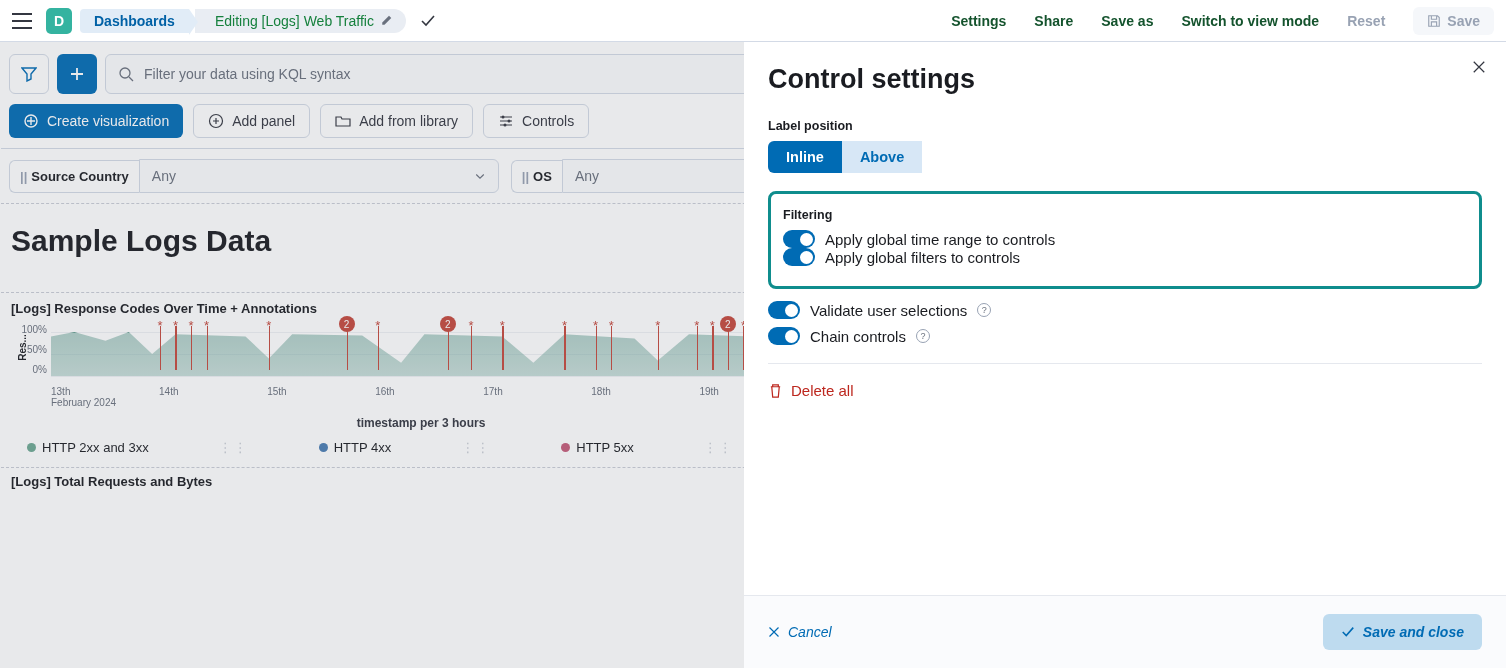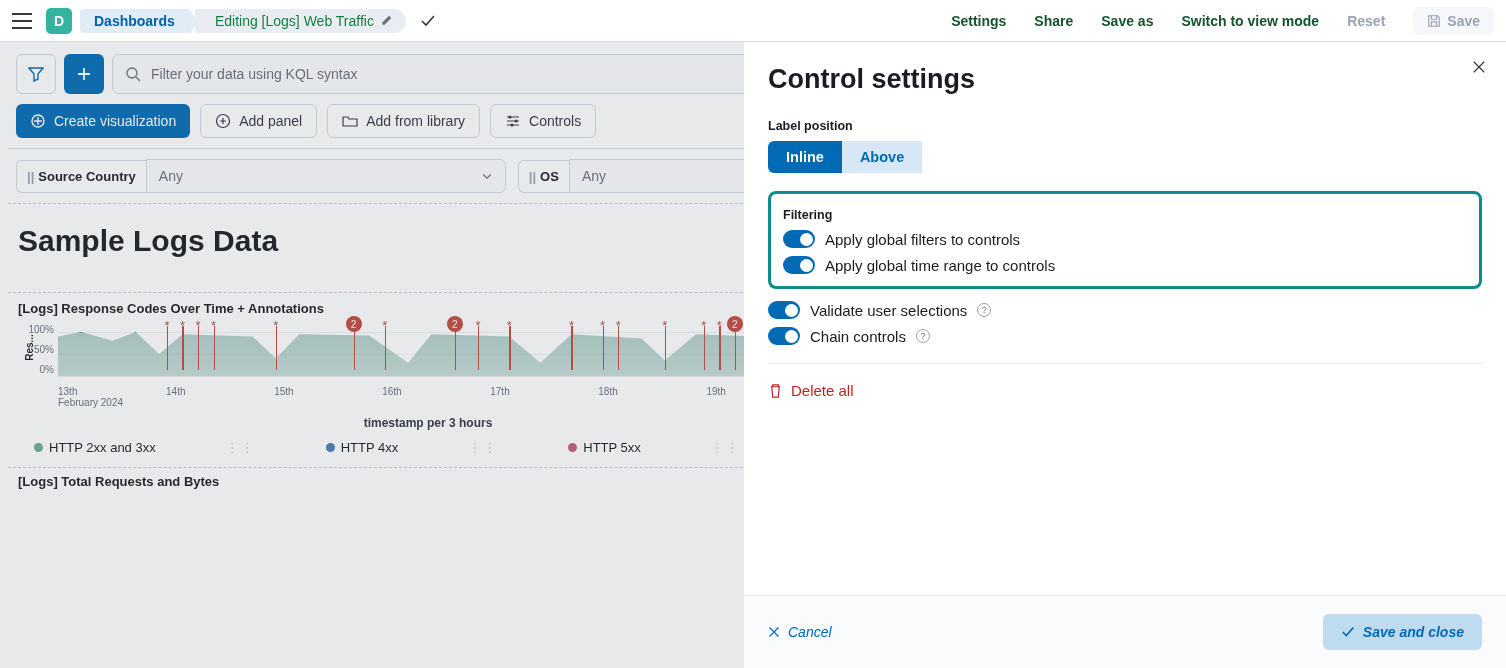--- a/index.html
+++ b/index.html
@@ -14,21 +14,21 @@
   .crumb-pill::after { content:""; position:absolute; right:-9px; top:0; border-top:13px solid transparent; border-bottom:13px solid transparent; border-left:9px solid #e1ecf7; }
   .crumb-editing { background:#e9edf3; padding:4px 14px 4px 20px; border-radius:0 14px 14px 0; margin-left:6px; display:flex; align-items:center; gap:6px; color:#15803d; }
   .pencil-icon { width:12px; height:12px; }
   .check-icon { margin-left:14px; color:#343741; }
   .header-right { margin-left:auto; display:flex; align-items:center; gap:28px; }
   .header-link { color:#14532d; font-weight:600; cursor:pointer; }
   .header-link.muted { color:#98a2b3; }
   .save-btn { background:#f5f7fa; color:#98a2b3; padding:6px 14px; border-radius:6px; display:flex; align-items:center; gap:6px; font-weight:600; }
   
   
-  .main-bg { position:absolute; top:42px; left:8px; width:840px; height:626px; background:#fff; }
+  .main-bg { position:absolute; top:42px; left:1px; width:840px; height:626px; background:#fff; }
   .dim-overlay { position:absolute; top:42px; left:0; width:744px; height:626px; background:rgba(100,110,120,0.15); pointer-events:none; z-index:5; }
   
   .toolbar-row { display:flex; align-items:center; padding:12px 8px 0 8px; gap:8px; }
   .icon-sq { width:40px; height:40px; border:1px solid #d3dae6; border-radius:6px; display:flex; align-items:center; justify-content:center; background:#fff; }
   .icon-sq.filter svg { color:#006bb4; }
   .icon-circle { width:40px; height:40px; background:#006bb4; border-radius:6px; display:flex; align-items:center; justify-content:center; color:#fff; font-size:22px; }
   .search-bar { flex:1; border:1px solid #d3dae6; border-radius:6px; height:40px; display:flex; align-items:center; padding:0 12px; background:#fbfcfd; color:#69707d; gap:10px; }
   
   .btn-row { display:flex; gap:10px; padding:10px 8px; border-bottom:1px solid #d3dae6; }
   .btn-primary { background:#006bb4; color:#fff; padding:8px 14px; border-radius:6px; display:flex; align-items:center; gap:8px; font-weight:500; }
@@ -309,27 +309,27 @@
   </div>
   <div class="flyout-body">
     <div class="section-label">Label position</div>
     <div class="btn-group">
       <div class="bgrp-btn active">Inline</div>
       <div class="bgrp-btn inactive">Above</div>
     </div>
 
     <div class="highlight-box">
       <div class="section-label">Filtering</div>
+      <div class="switch-row" style="margin-bottom:0">
+        <div class="switch"></div>
+        <span>Apply global time range to controls</span>
+      </div>
       <div class="switch-row">
         <div class="switch"></div>
         <span>Apply global filters to controls</span>
-      </div>
-      <div class="switch-row" style="margin-bottom:0">
-        <div class="switch"></div>
-        <span>Apply global time range to controls</span>
       </div>
     </div>
 
     <div class="switch-row">
       <div class="switch"></div>
       <span>Validate user selections</span>
       <span class="help-icon">?</span>
     </div>
     <div class="switch-row">
       <div class="switch"></div>

